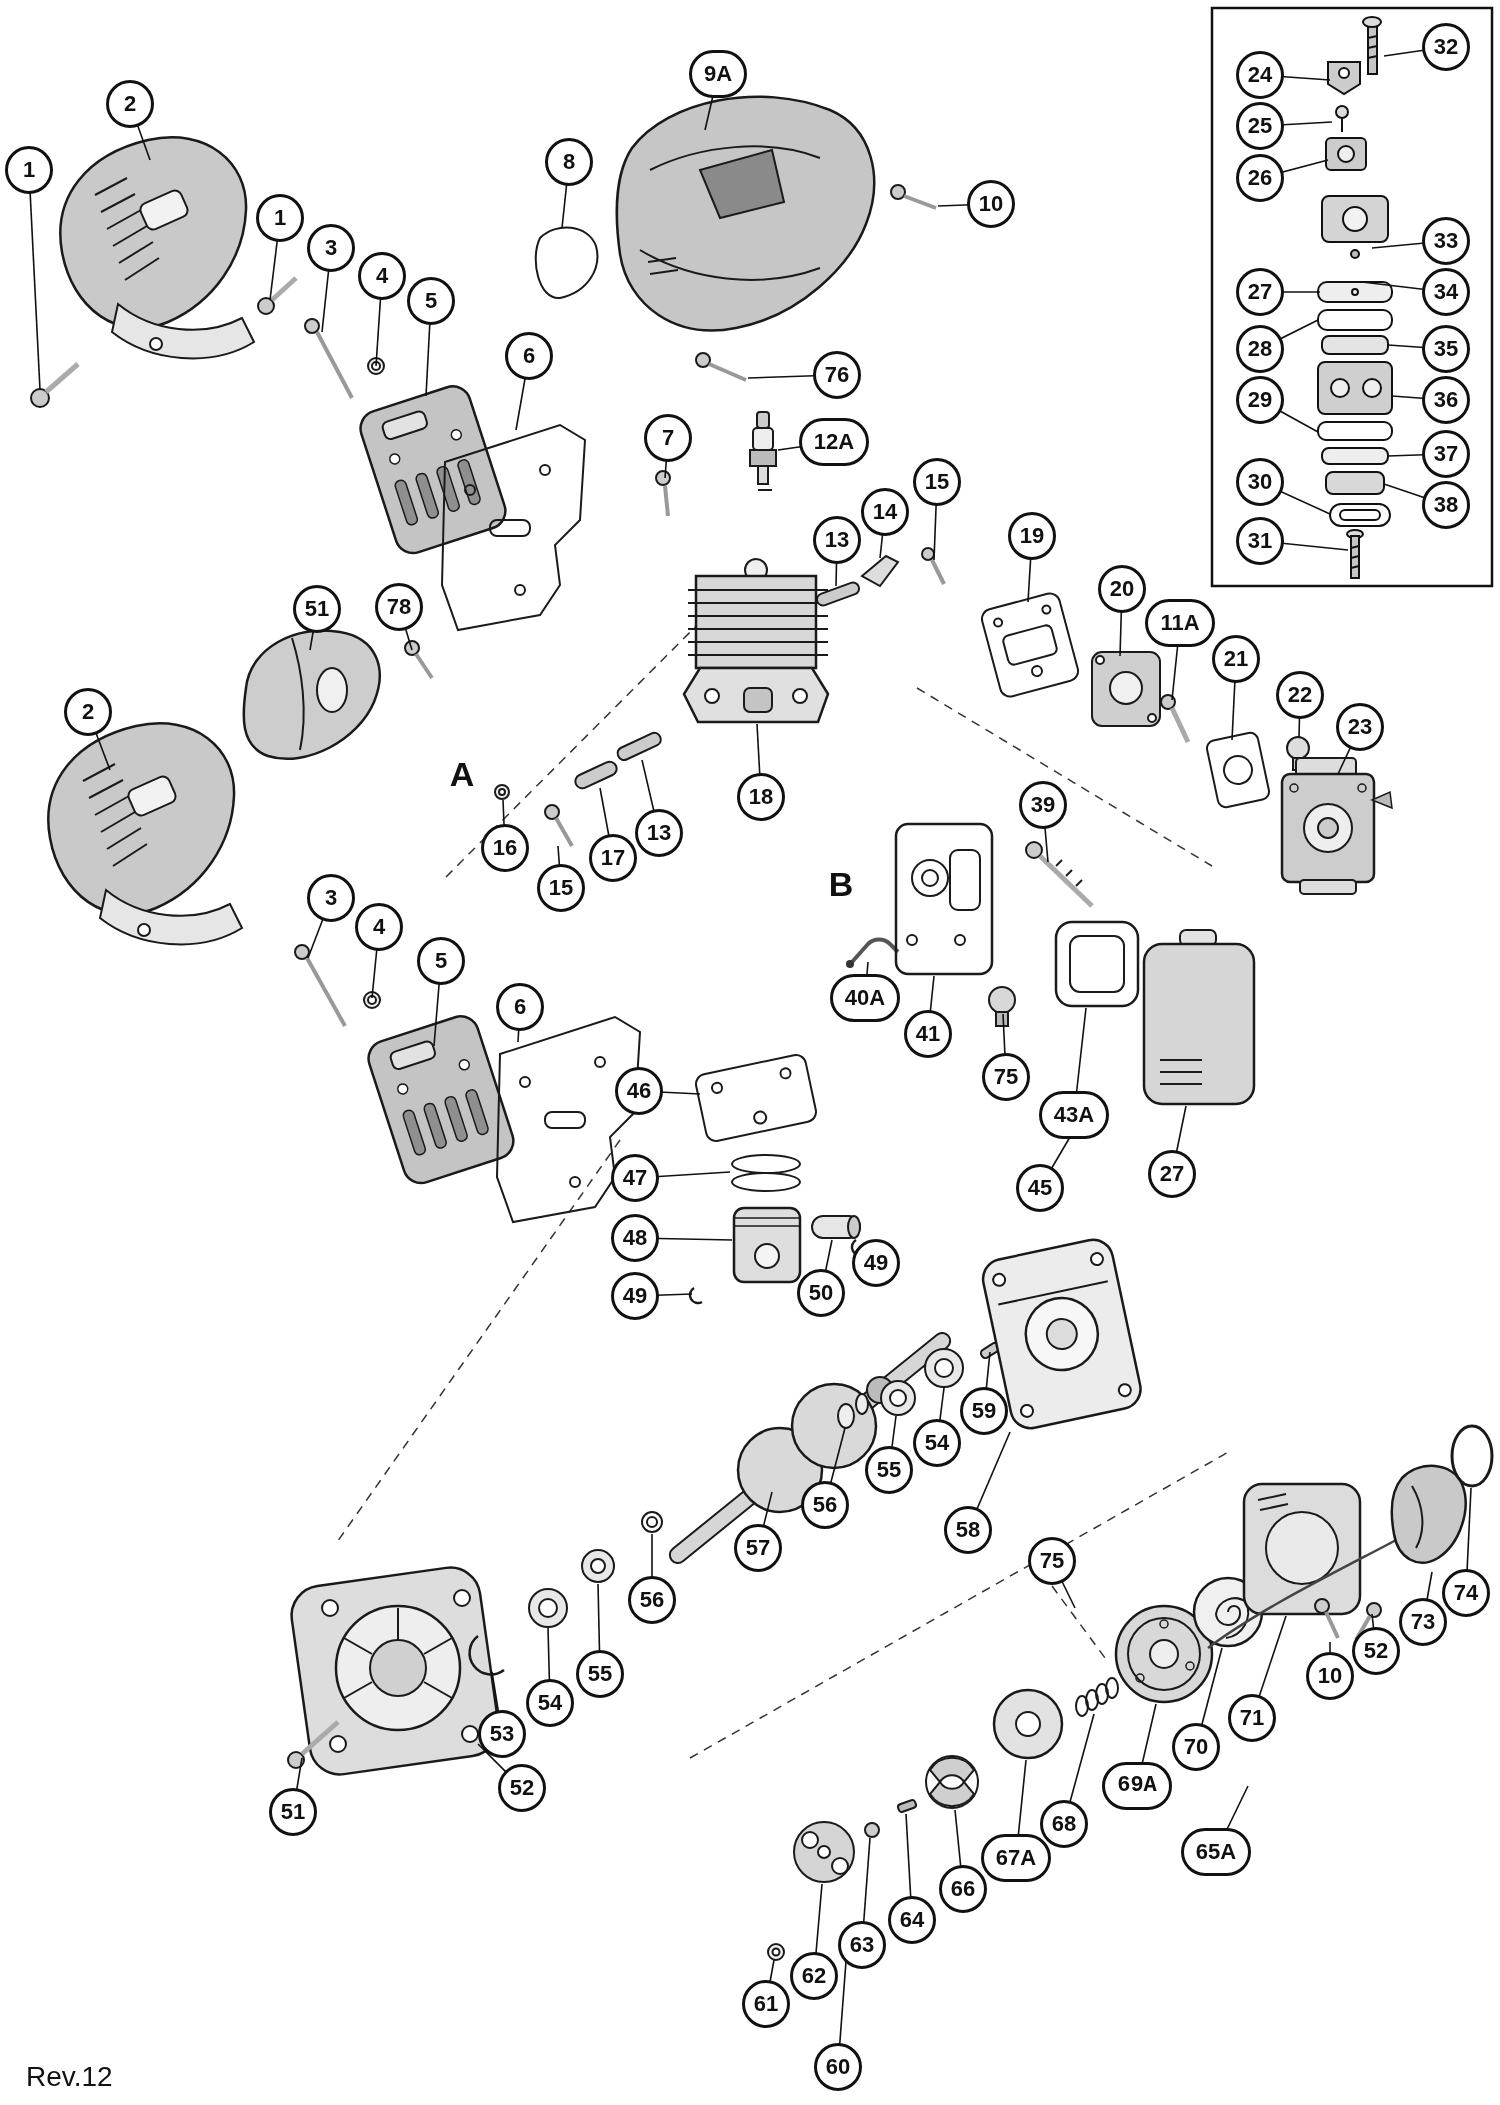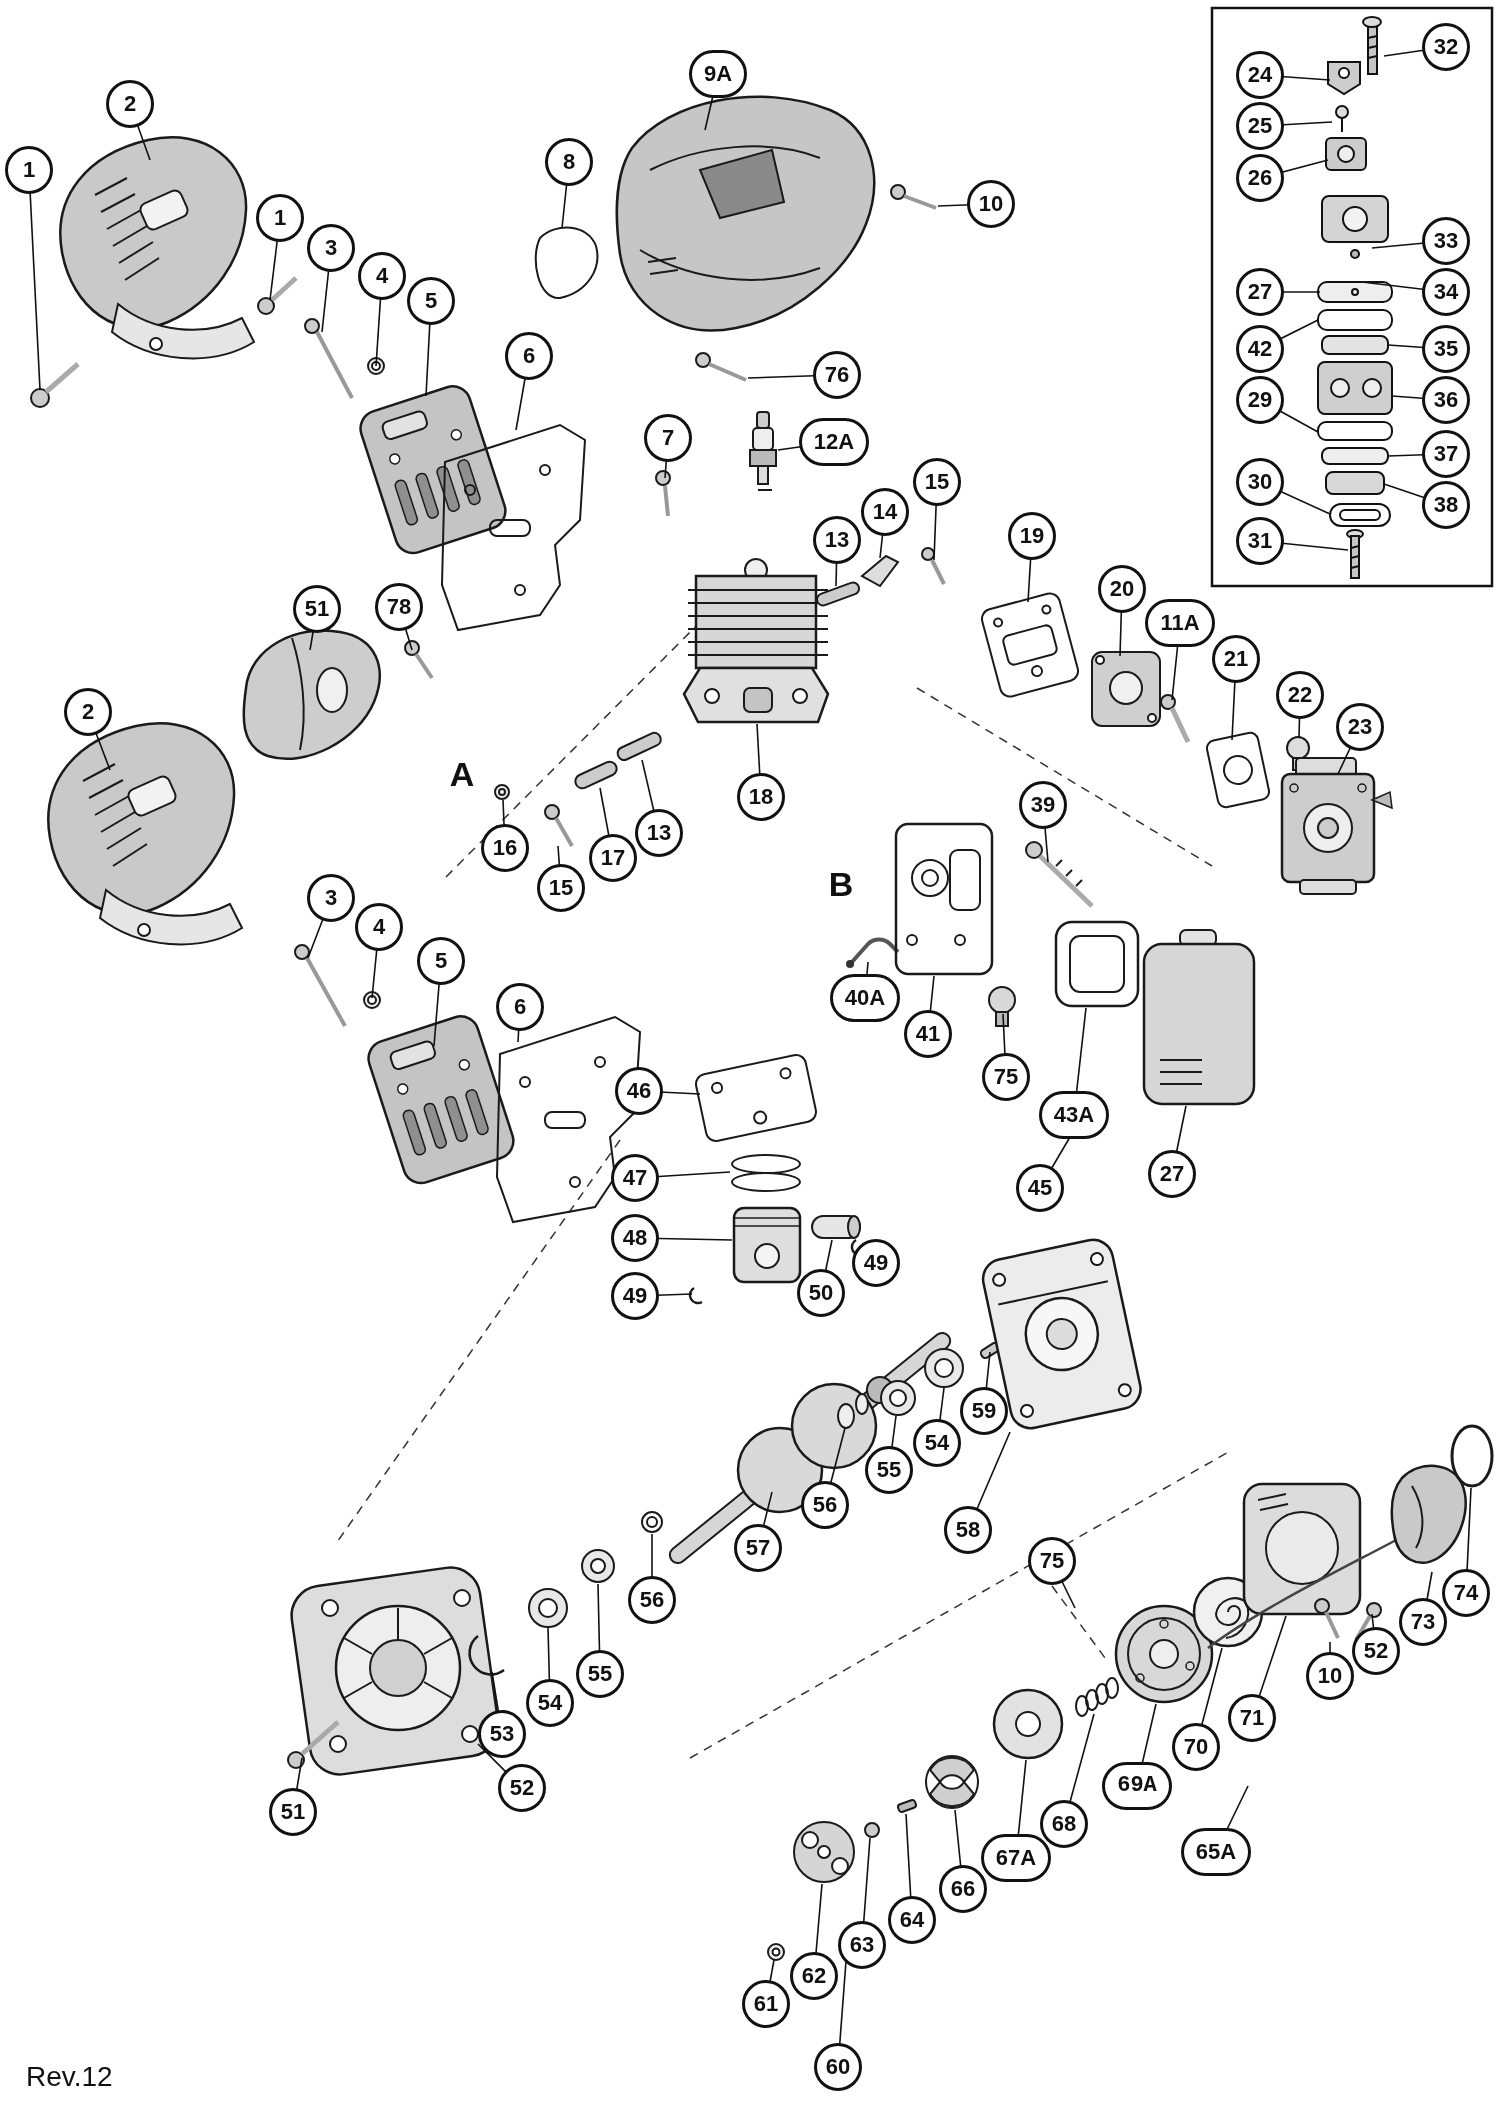--- a/index.html
+++ b/index.html
@@ -709,21 +709,21 @@
       <div class="balloon" style="width: 48px; left: 790px; top: 1952px;">62</div>
       <div class="balloon" style="width: 48px; left: 742px; top: 1980px;">61</div>
       <div class="balloon" style="width: 48px; left: 814px; top: 2043px;">60</div>
       <div class="balloon" style="width: 48px; left: 1422px; top: 23px;">32</div>
       <div class="balloon" style="width: 48px; left: 1236px; top: 51px;">24</div>
       <div class="balloon" style="width: 48px; left: 1236px; top: 102px;">25</div>
       <div class="balloon" style="width: 48px; left: 1236px; top: 154px;">26</div>
       <div class="balloon" style="width: 48px; left: 1422px; top: 217px;">33</div>
       <div class="balloon" style="width: 48px; left: 1422px; top: 268px;">34</div>
       <div class="balloon" style="width: 48px; left: 1236px; top: 268px;">27</div>
-      <div class="balloon" style="width: 48px; left: 1236px; top: 325px;">42</div>
+      <div class="balloon" style="width: 48px; left: 1236px; top: 325px;">28</div>
       <div class="balloon" style="width: 48px; left: 1422px; top: 325px;">35</div>
       <div class="balloon" style="width: 48px; left: 1236px; top: 376px;">29</div>
       <div class="balloon" style="width: 48px; left: 1422px; top: 376px;">36</div>
       <div class="balloon" style="width: 48px; left: 1422px; top: 430px;">37</div>
       <div class="balloon" style="width: 48px; left: 1422px; top: 481px;">38</div>
       <div class="balloon" style="width: 48px; left: 1236px; top: 458px;">30</div>
       <div class="balloon" style="width: 48px; left: 1236px; top: 517px;">31</div>
       <div class="section-label" style="left: 462px; top: 774px;">A</div>
       <div class="section-label" style="left: 841px; top: 884px;">B</div>
     </div>

